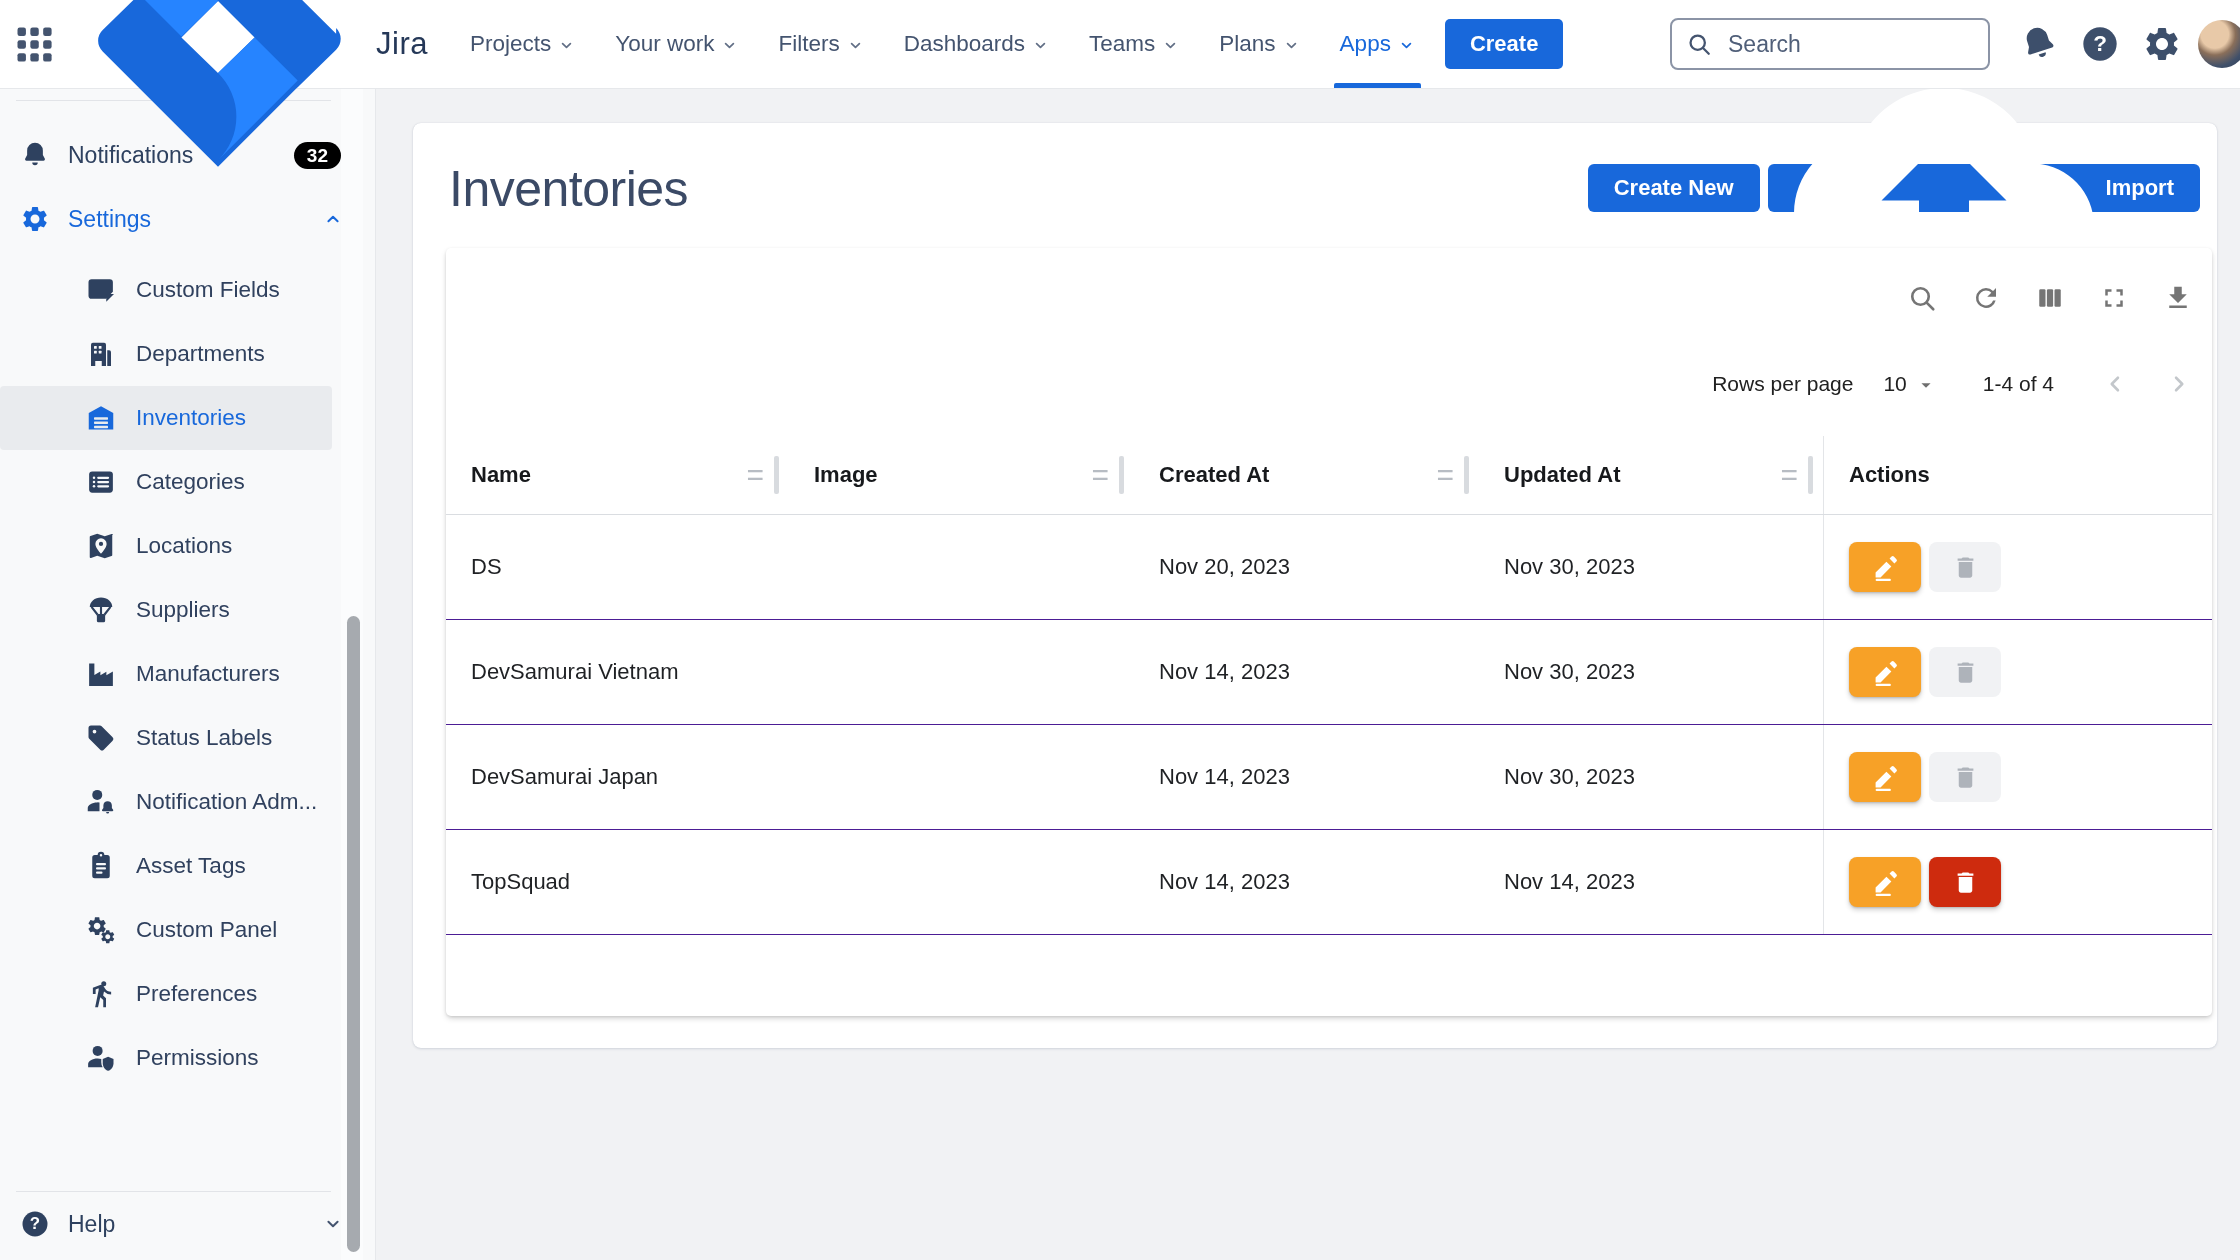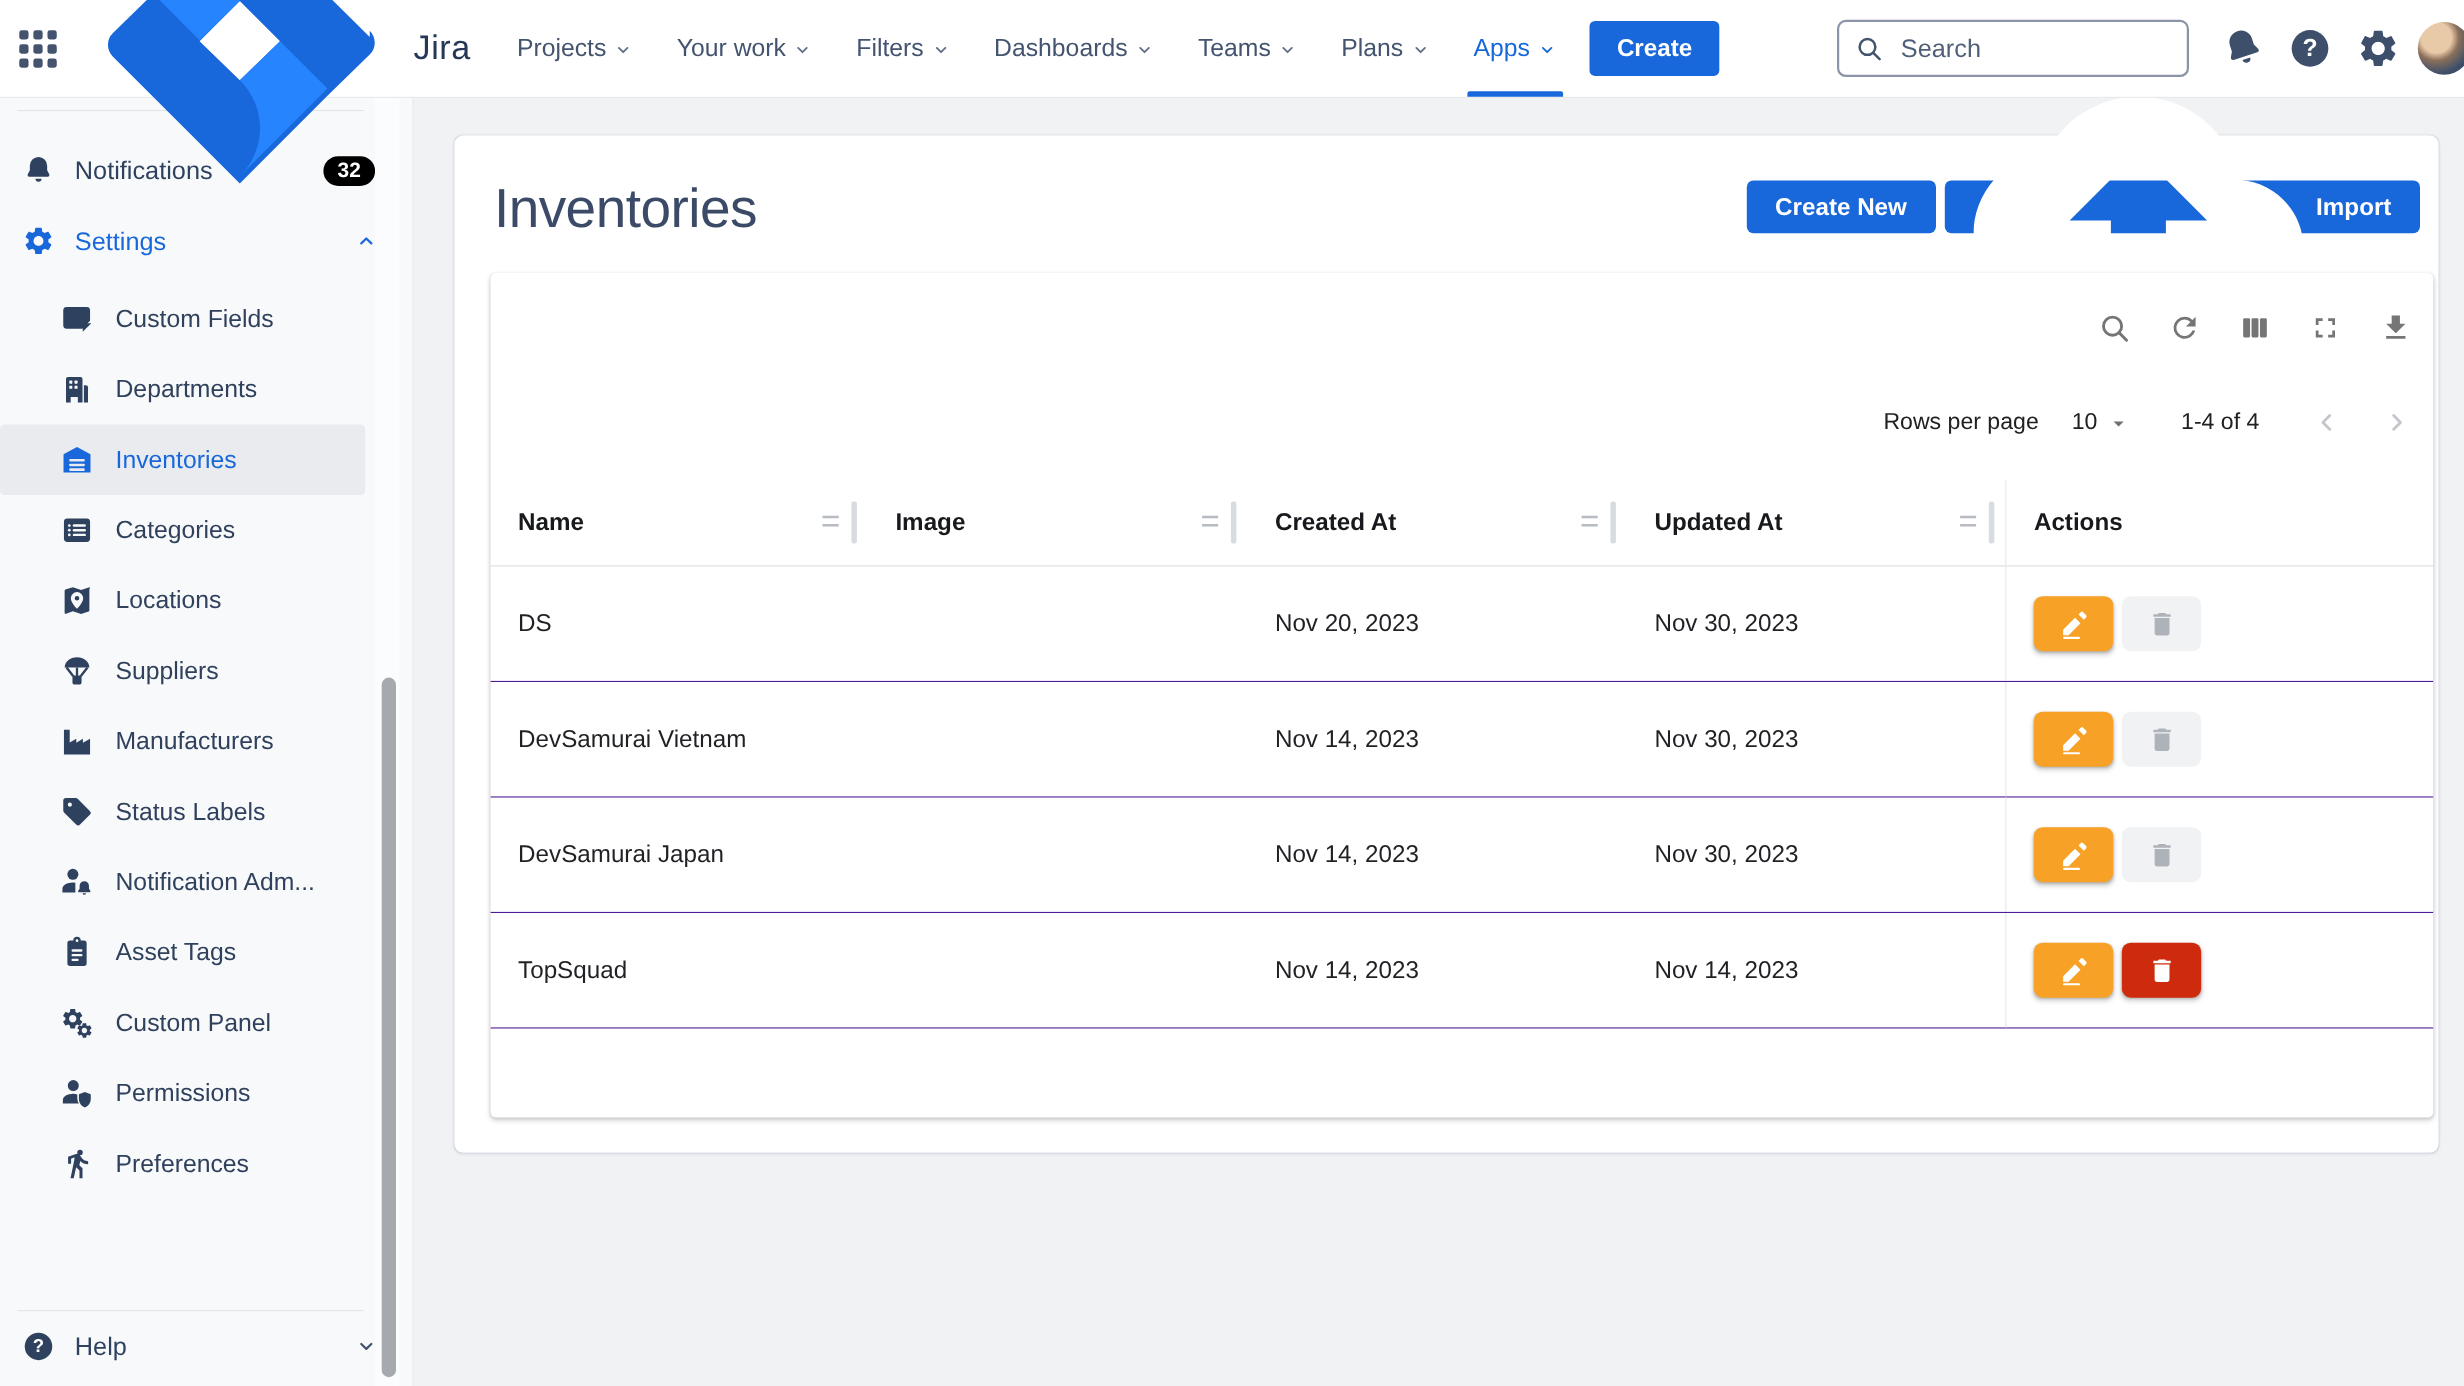--- a/index.html
+++ b/index.html
@@ -52,21 +52,21 @@
   .side-row.first{margin-top:22px;}
   .side-row .row-icon{width:30px;height:30px;color:#2e415f;flex:none;}
   .side-row .row-icon svg{width:30px;height:30px;}
   .side-row .row-label{margin-left:18px;font-size:23px;font-weight:500;color:#2e415f;}
   .side-row.settings .row-icon, .side-row.settings .row-label{color:#1868db;}
   .side-row .row-caret{margin-left:auto;margin-right:32px;width:20px;height:20px;color:#1868db;}
   .side-row.help .row-caret{color:#44546f;}
   .badge{margin-left:auto;margin-right:34px;background:#000000;color:#fff;font-size:19px;font-weight:700;
          border-radius:999px;padding:4px 13px;line-height:1;}
   .sub-list{margin-top:7px;display:flex;flex-direction:column;flex:none;}
-  .side-item{display:flex;align-items:center;height:64px;width:332px;padding-left:55px;box-sizing:border-box;
+  .side-item{display:flex;align-items:center;height:64px;width:332px;padding-left:86px;box-sizing:border-box;
              border-radius:4px;cursor:pointer;flex:none;}
   .side-item .item-icon{width:30px;height:30px;color:#2e415f;flex:none;}
   .side-item .item-icon svg{width:30px;height:30px;}
   .side-item .item-label{margin-left:20px;font-size:22.5px;font-weight:500;color:#30415e;white-space:nowrap;
              overflow:hidden;text-overflow:ellipsis;max-width:215px;}
   .side-item.active{background:#e9ebee;}
   .side-item.active .item-icon,.side-item.active .item-label{color:#1868db;}
   .sb-spacer{flex:1;}
   .side-row.help{margin-bottom:4px;}
 
@@ -382,35 +382,35 @@
               <g transform="translate(10.8,10.8) scale(.55)">
                 <path d="M19.14 12.94c.04-.3.06-.61.06-.94s-.02-.64-.07-.94l2.03-1.58c.18-.14.23-.41.12-.61l-1.92-3.32c-.12-.22-.37-.29-.59-.22l-2.39.96c-.5-.38-1.03-.7-1.62-.94l-.36-2.54c-.04-.24-.24-.41-.48-.41h-3.84c-.24 0-.43.17-.47.41l-.36 2.54c-.59.24-1.13.57-1.62.94l-2.39-.96c-.22-.08-.47 0-.59.22L2.74 8.87c-.12.21-.08.47.12.61l2.03 1.58c-.05.3-.09.63-.09.94s.02.64.07.94l-2.03 1.58c-.18.14-.23.41-.12.61l1.92 3.32c.12.22.37.29.59.22l2.39-.96c.5.38 1.03.7 1.62.94l.36 2.54c.05.24.24.41.48.41h3.84c.24 0 .44-.17.47-.41l.36-2.54c.59-.24 1.13-.56 1.62-.94l2.39.96c.22.08.47 0 .59-.22l1.92-3.32c.12-.22.07-.47-.12-.61l-2.01-1.58zM12 15.6c-1.98 0-3.6-1.62-3.6-3.6s1.62-3.6 3.6-3.6 3.6 1.62 3.6 3.6-1.62 3.6-3.6 3.6z"></path>
               </g>
             </svg>
           </span>
           <span class="item-label">Custom Panel</span>
         </div>
         <div class="side-item">
           <span class="item-icon">
             <svg viewBox="0 0 24 24" fill="currentColor" style="width: 100%; height: 100%;">
+              <circle cx="14.2" cy="3.7" r="2"></circle>
+              <path d="M10.1 8.9L7.3 22.5h2.3l1.8-8 2.4 2.3v5.7H16v-7.2l-2.3-2.2.7-3.2a7.9 7.9 0 0 0 5.7 2.4v-2.2a5.7 5.7 0 0 1-4.9-2.6l-1.1-1.8a2.2 2.2 0 0 0-1.9-1.1 2.2 2.2 0 0 0-.9.2L5.5 6.9v5h2.2V8.3l2.4-1"></path>
+            </svg>
+          </span>
+          <span class="item-label">Preferences</span>
+        </div>
+        <div class="side-item">
+          <span class="item-icon">
+            <svg viewBox="0 0 24 24" fill="currentColor" style="width: 100%; height: 100%;">
               <circle cx="9.3" cy="6.3" r="4"></circle>
               <path d="M9.3 12.3c-4.2 0-7.6 2-7.6 4.6v2.5h11.6a7.8 7.8 0 0 1-1.1-4v-2.6a11 11 0 0 0-2.9-.5z"></path>
               <path d="M17.7 11l4.3 1.7v3.4c0 2.8-1.8 5.3-4.3 6.1-2.5-.8-4.3-3.3-4.3-6.1v-3.4L17.7 11z"></path>
             </svg>
           </span>
           <span class="item-label">Permissions</span>
-        </div>
-        <div class="side-item">
-          <span class="item-icon">
-            <svg viewBox="0 0 24 24" fill="currentColor" style="width: 100%; height: 100%;">
-              <circle cx="14.2" cy="3.7" r="2"></circle>
-              <path d="M10.1 8.9L7.3 22.5h2.3l1.8-8 2.4 2.3v5.7H16v-7.2l-2.3-2.2.7-3.2a7.9 7.9 0 0 0 5.7 2.4v-2.2a5.7 5.7 0 0 1-4.9-2.6l-1.1-1.8a2.2 2.2 0 0 0-1.9-1.1 2.2 2.2 0 0 0-.9.2L5.5 6.9v5h2.2V8.3l2.4-1"></path>
-            </svg>
-          </span>
-          <span class="item-label">Preferences</span>
         </div>
       </div>
 
     <div class="sb-spacer"></div>
     <div class="sb-divider"></div>
 
     <div class="side-row help">
       <span class="row-icon js-icon" style="display: block;">
           <svg viewBox="0 0 24 24" fill="currentColor" style="width: 100%; height: 100%;">
             <circle cx="12" cy="12" r="10"></circle>

